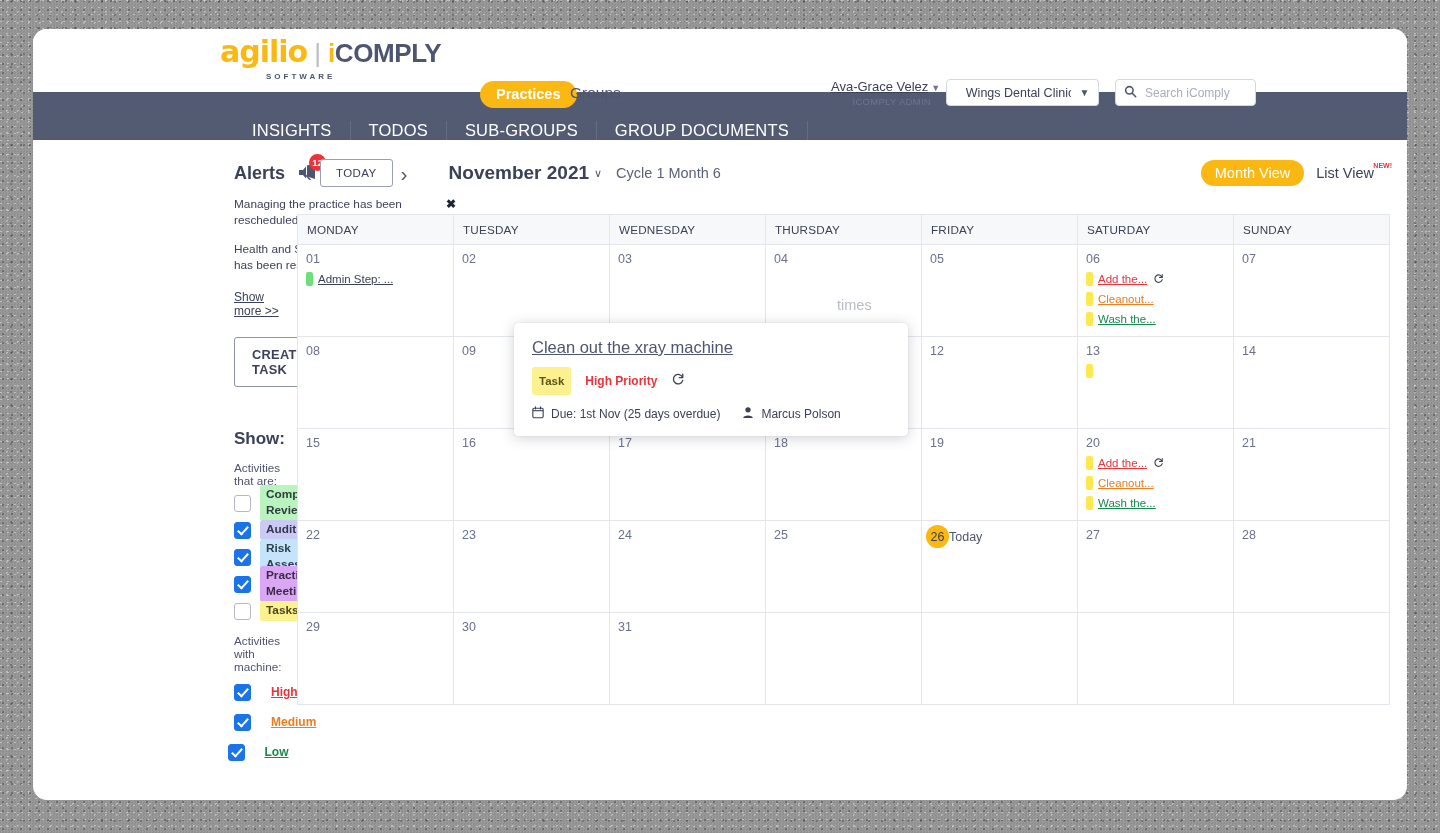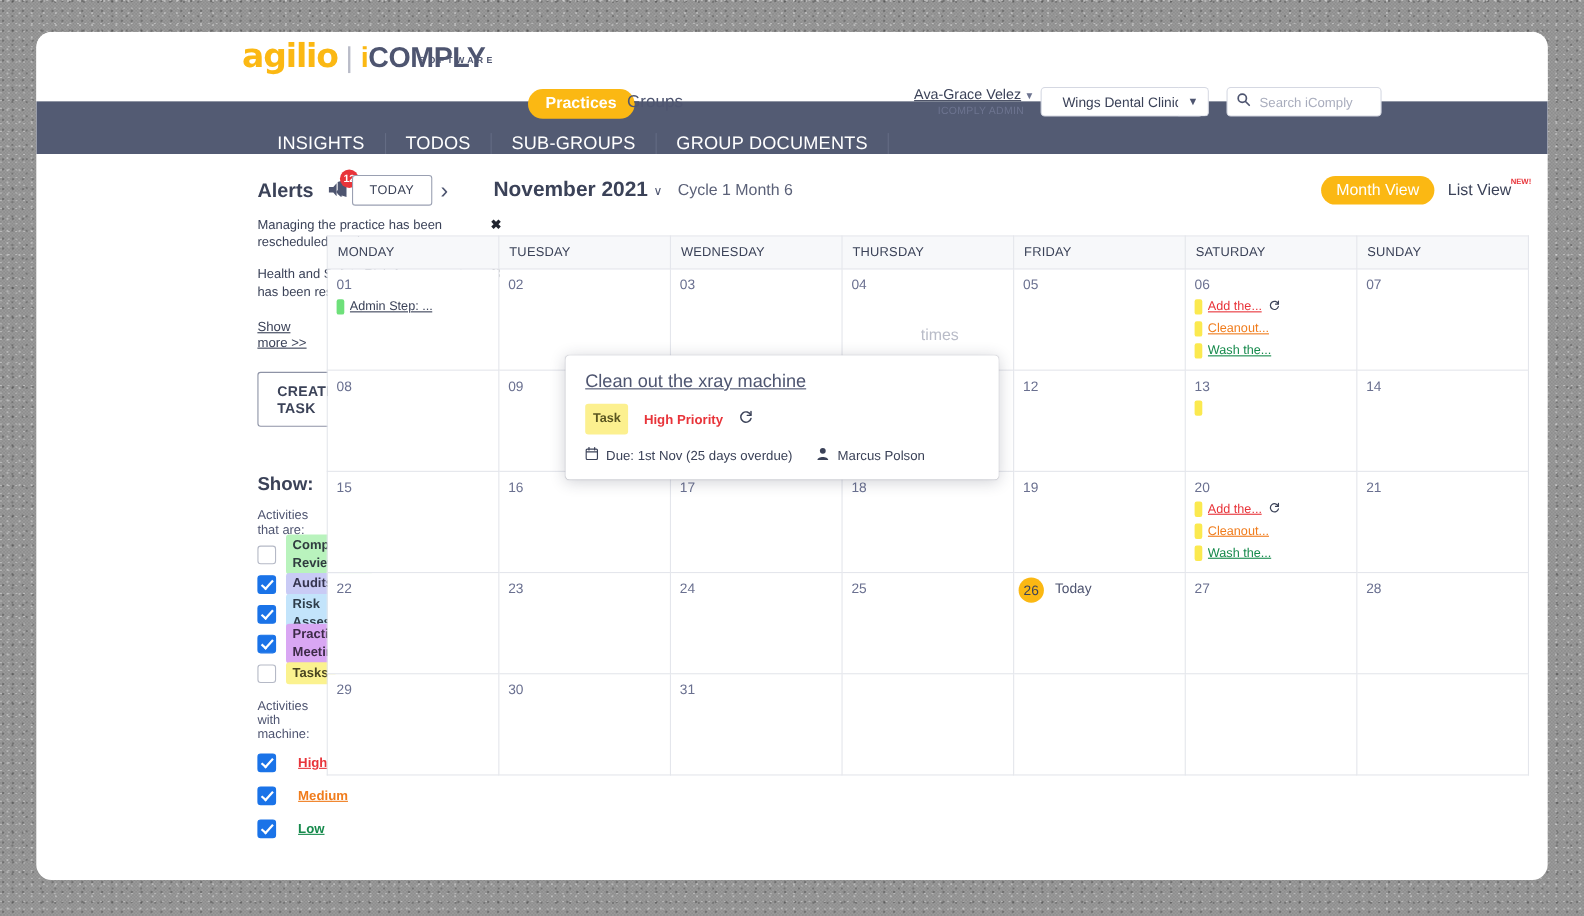--- a/index.html
+++ b/index.html
@@ -34,21 +34,21 @@
     position: absolute;
     left: 33px; top: 29px;
     width: 1374px; height: 771px;
     background: #ffffff;
     border-radius: 14px;
     overflow: hidden;
   }
 
   
   .topbar { height: 63px; display: flex; align-items: center; position: relative; background: #fff; }
-  .logo-wrap { position:absolute; left:187px; top:8px; display:flex; flex-direction:row; align-items:center;}
+  .logo-wrap { position:absolute; left:187px; top:8px; display:flex; flex-direction:column; align-items:center;}
   .logo-row { display:flex; align-items:baseline; }
   .logo-agilio { font-size: 30px; font-weight: 700; color:#FBB813; letter-spacing:-1px; line-height:1; font-family:"DejaVu Sans", sans-serif;}
   .logo-pipe { color:#b9bcc8; font-size:26px; margin: 0 7px; font-weight:300;}
   .logo-icomply { font-size:26px; font-weight:800; color:#4E5570; letter-spacing:-.4px; line-height:1;}
   .logo-icomply .i { color:#FBB813; }
   .logo-sub { font-size:8px; letter-spacing:3px; color:#4E5570; font-weight:700; margin-top:3px; margin-left:-60px;}
 
   .pill-practices {
     position:absolute; left:447px; top:52px;
     background:#FBB813; color:#fff; font-size:14.5px; font-weight:600;
@@ -148,21 +148,21 @@
   table.grid { width:100%; border-collapse:collapse; margin-top:26px; table-layout:fixed; }
   table.grid th {
     background:#f7f8fa; border:1px solid #e4e6ec; text-align:left; padding:8px 9px;
     font-size:11.7px; font-weight:400; color:#3b4258; letter-spacing:.2px;
   }
   table.grid td {
     border:1px solid #e4e6ec; vertical-align:top; height:92px; padding:7px 8px 4px 8px;
     background:#fff;
   }
   .daynum { font-size:12.5px; color:#6a7090; }
-  .today-cell { display:flex; align-items:flex-start; gap:10px; }
+  .today-cell { display:flex; align-items:center; gap:0; }
   .today-dot {
     background:#FBB813; color:#3b4258; font-size:12.5px; border-radius:50%;
     width:23px; height:23px; display:flex; align-items:center; justify-content:center;
     margin:-3px 0 -3px -4px;
   }
   .today-word { font-size:12.5px; color:#4e5470; }
   .evt { display:flex; align-items:center; gap:5px; margin-top:6px; }
   .evt-swatch { width:7px; height:14px; border-radius:2px; flex:none; }
   .evt-label { font-size:11.5px; text-decoration:underline; white-space:nowrap; overflow:hidden; }
   .evt-repeat { font-size:11px; color:#3b4258; margin-left:1px;}
@@ -289,21 +289,21 @@
       <div class="show-sub" style="margin-top:12px;">Activities with machine:</div>
 
       <div class="chk-row" style="margin-top:9px;">
         <span class="chk on"></span>
         <span class="prio" style="color:#E8343A;">High</span>
       </div>
       <div class="chk-row" style="margin-top:9px;">
         <span class="chk on"></span>
         <span class="prio" style="color:#F07C1C;">Medium</span>
       </div>
-      <div class="chk-row" style="margin-top:9px;">
+      <div class="chk-row" style="margin-top:9px;justify-content:center;">
         <span class="chk on"></span>
         <span class="prio" style="color:#168A4C;">Low</span>
       </div>
     </div>
 
     <div class="cal">
 
       <div class="cal-toolbar">
         <span class="chev">‹</span>
         <span class="today-btn">TODAY</span>

